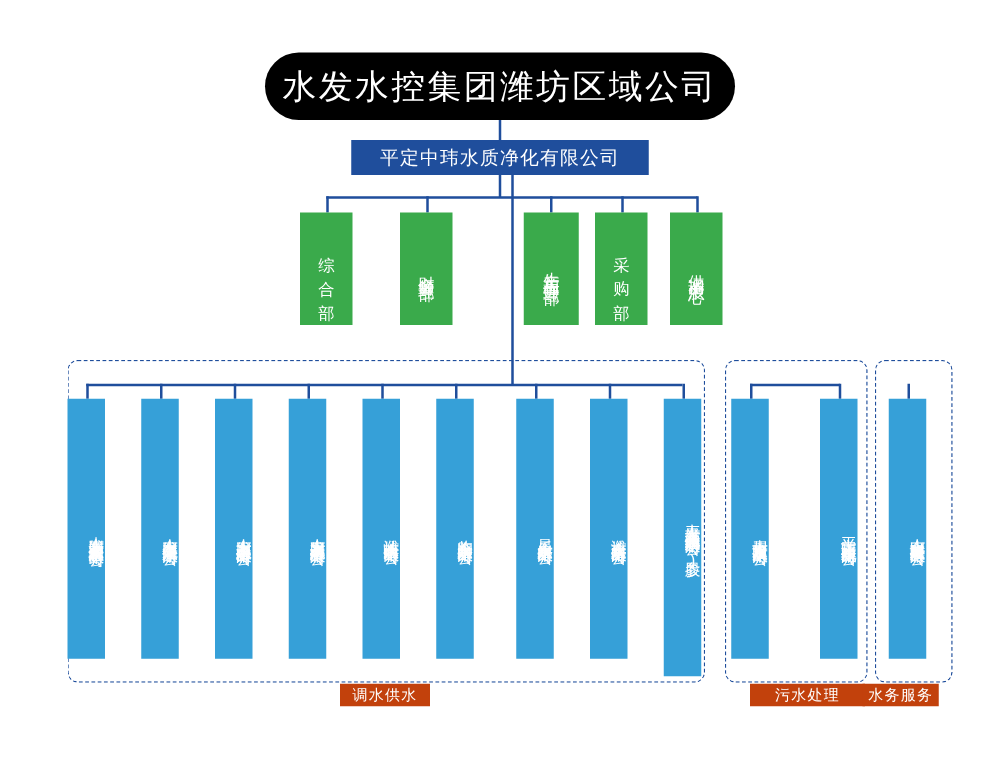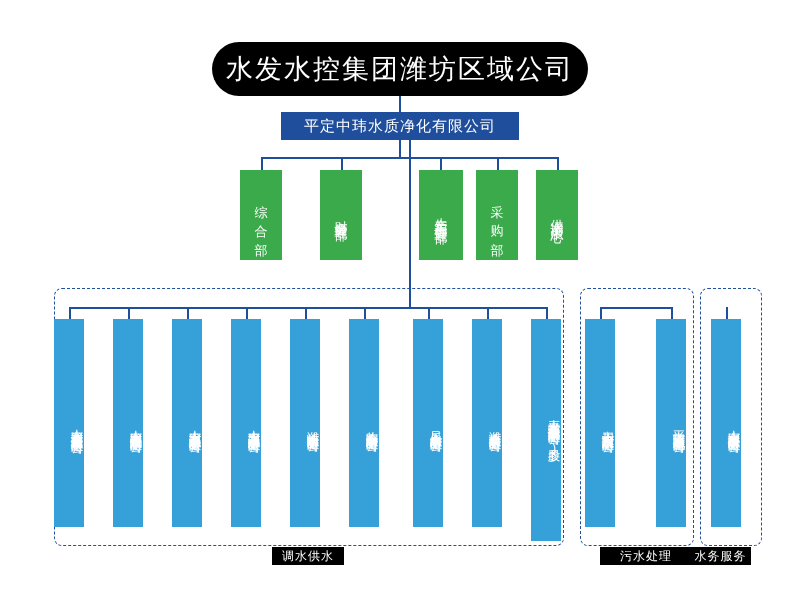--- a/index.html
+++ b/index.html
@@ -37,21 +37,21 @@
     writing-mode:vertical-rl;text-orientation:upright;letter-spacing:1px;
     display:flex;align-items:flex-start;justify-content:center;
     padding-top:6px;box-sizing:border-box;
   }
 
   
   .group{
     position:absolute;border:1.4px dashed #1f4e9c;border-radius:8px;
   }
   .group-label{
-    position:absolute;height:18px;background:#000000;color:#ffffff;
+    position:absolute;height:18px;background:#c2410c;color:#ffffff;
     font-size:12px;display:flex;align-items:center;justify-content:center;
     letter-spacing:1px;
   }
 
   
   .ln{position:absolute;background:#1f4e9c;}
   .v{width:1.6px;}
   .h{height:1.6px;}
 </style>
 </head>

